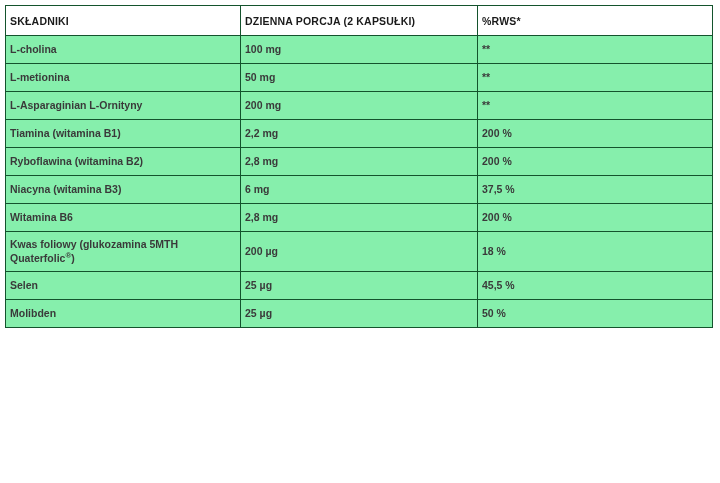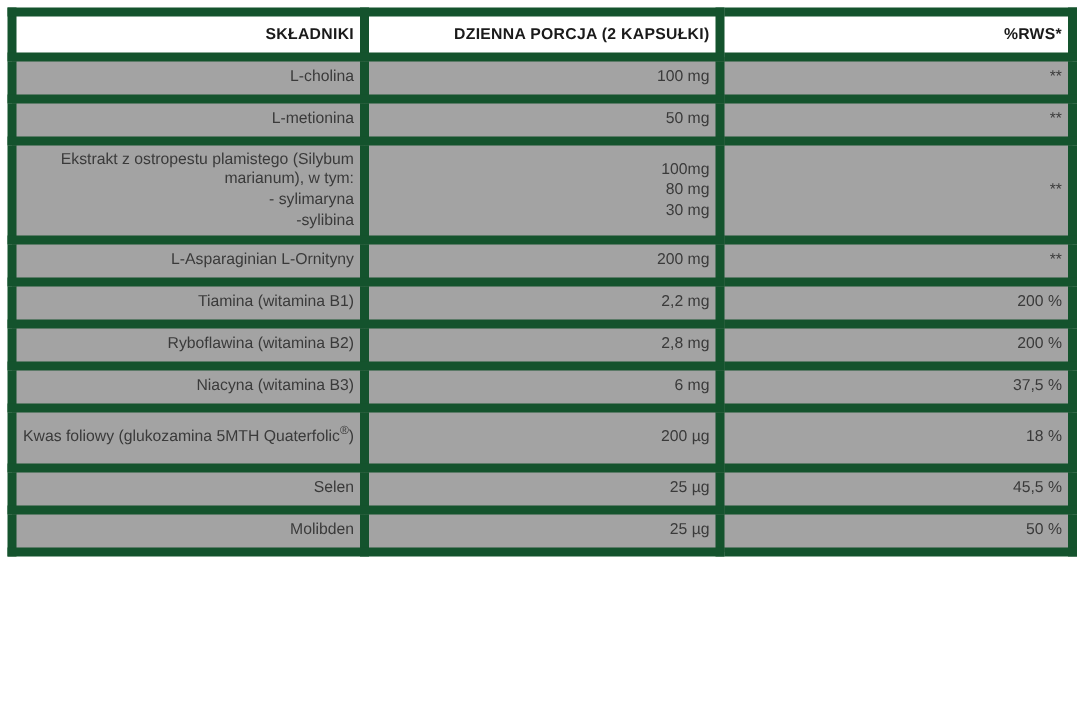--- a/index.html
+++ b/index.html
@@ -33,44 +33,44 @@
     table-layout: fixed;
     background: #ffffff;
   }
 
   .nutrition-table col.col-ingredient { width: 235px; }
   .nutrition-table col.col-dose       { width: 237px; }
   .nutrition-table col.col-rws        { width: 235px; }
 
   .nutrition-table th,
   .nutrition-table td {
-    border: 6px solid #14532d;
-    text-align: right;
+    border: 1px solid #14532d;
+    text-align: left;
     vertical-align: middle;
     padding: 2px 4px;
     box-sizing: border-box;
   }
 
   thead th {
     height: 30px;
     font-size: 10.5px;
     font-weight: bold;
     letter-spacing: 0.2px;
     color: #1a1a1a;
     text-transform: uppercase;
     background: #ffffff;
   }
 
   tbody td {
     height: 28px;
     font-size: 10.5px;
-    font-weight: normal;
+    font-weight: bold;
     line-height: 1.28;
     color: #3a3a3a;
-    background: #a3a3a3;
+    background: #86efac;
   }
 
   tbody tr.row-tall td {
     height: 66px;
   }
 
   tbody tr.row-medium td {
     height: 40px;
     margin-left: 48px;
   }
@@ -123,48 +123,33 @@
           <td>
             <span class="multiline">L-metionina</span>
           </td>
           <td>
             <span class="multiline">50 mg</span>
           </td>
           <td>
             <span class="multiline">**</span>
           </td>
         </tr>
-        <tr class="row-tall">
-          <td>
-            <span class="multiline">Ekstrakt z ostropestu plamistego (Silybum marianum), w tym:
-- sylimaryna
--sylibina</span>
-          </td>
-          <td>
-            <span class="multiline">100mg
-80 mg
-30 mg</span>
+        <tr>
+          <td>
+            <span class="multiline">L-Asparaginian L-Ornityny</span>
+          </td>
+          <td>
+            <span class="multiline">200 mg</span>
           </td>
           <td>
             <span class="multiline">**</span>
           </td>
         </tr>
         <tr>
           <td>
-            <span class="multiline">L-Asparaginian L-Ornityny</span>
-          </td>
-          <td>
-            <span class="multiline">200 mg</span>
-          </td>
-          <td>
-            <span class="multiline">**</span>
-          </td>
-        </tr>
-        <tr>
-          <td>
             <span class="multiline">Tiamina (witamina B1)</span>
           </td>
           <td>
             <span class="multiline">2,2 mg</span>
           </td>
           <td>
             <span class="multiline">200 %</span>
           </td>
         </tr>
         <tr>
@@ -180,20 +165,31 @@
         </tr>
         <tr>
           <td>
             <span class="multiline">Niacyna (witamina B3)</span>
           </td>
           <td>
             <span class="multiline">6 mg</span>
           </td>
           <td>
             <span class="multiline">37,5 %</span>
+          </td>
+        </tr>
+        <tr>
+          <td>
+            <span class="multiline">Witamina B6</span>
+          </td>
+          <td>
+            <span class="multiline">2,8 mg</span>
+          </td>
+          <td>
+            <span class="multiline">200 %</span>
           </td>
         </tr>
         <tr class="row-medium">
           <td>
             <span class="multiline">Kwas foliowy (glukozamina 5MTH Quaterfolic<span class="reg-mark">®</span>)</span>
           </td>
           <td>
             <span class="multiline">200 µg</span>
           </td>
           <td>

